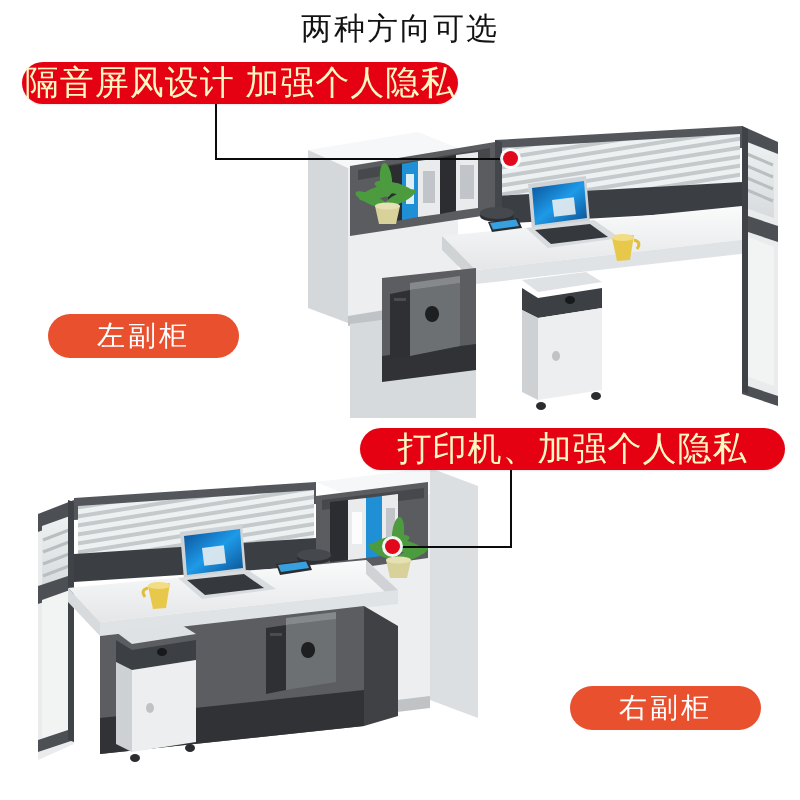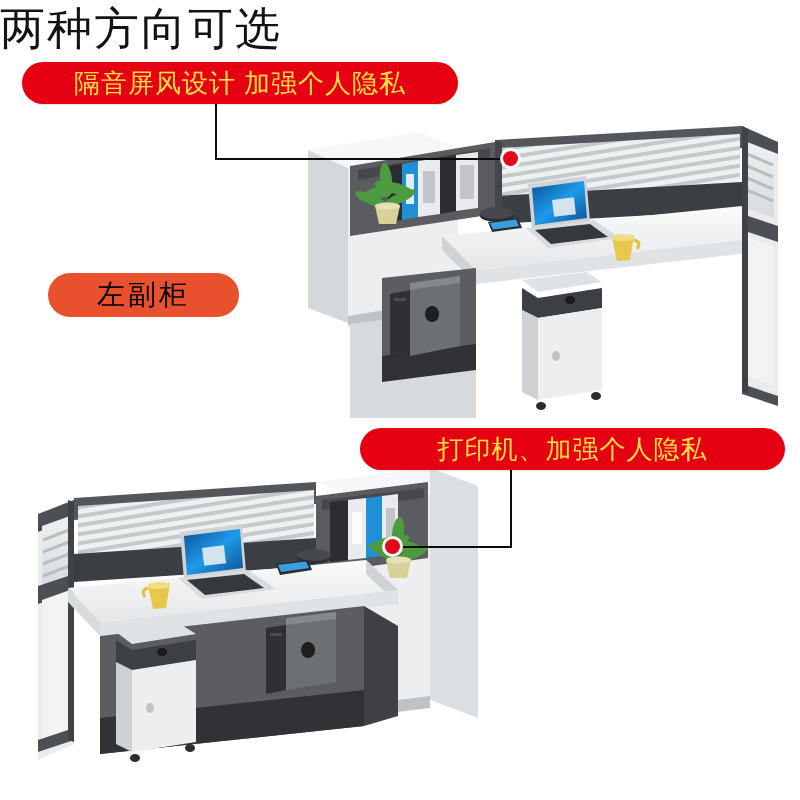--- a/index.html
+++ b/index.html
@@ -9,50 +9,52 @@
     background:#ffffff;
     font-family:"Liberation Sans","DejaVu Sans",sans-serif;
     overflow:hidden;
     position:relative;
   }
   #stage{position:absolute;inset:0;width:800px;height:800px;}
 
   
   .headline{
     position:absolute;left:0;top:2px;width:800px;
-    font-size:45px;line-height:54px;
+    text-align:center;
+    font-size:31px;line-height:54px;
     letter-spacing:2px;
     color:#131313;
     font-weight:400;
     white-space:nowrap;
   }
 
   
   .callout{
     position:absolute;
     background:#E50012;
-    color:#fde047;
+    color:#fef9c3;
     border-radius:999px;
     display:flex;align-items:center;justify-content:center;
-    font-size:26px;letter-spacing:1px;
+    font-size:34px;letter-spacing:1px;
     white-space:nowrap;
     box-shadow:0 1px 2px rgba(0,0,0,.10);
   }
   #callout-privacy{left:22px;top:62px;width:436px;height:42px;}
   #callout-storage{left:360px;top:428px;width:425px;height:42px;}
 
   
   .variant-pill{
     position:absolute;
     background:#E8502E;
-    color:#000000;
+    color:#ffffff;
     border-radius:999px;
     display:flex;align-items:center;justify-content:center;
     font-size:28px;letter-spacing:3px;
     white-space:nowrap;
+    margin-top:41px;
   }
   #pill-left{left:48px;top:273px;width:191px;height:44px;}
   #pill-right{left:570px;top:645px;width:191px;height:44px;}
 
   
   .leader{position:absolute;background:#0b0b0b;}
   .leader-v{width:2px;}
   .leader-h{height:2px;}
   #leader1-v{left:215px;top:104px;height:56px;}
   #leader1-h{left:215px;top:158px;width:295px;}
@@ -354,14 +356,15 @@
   <div class="leader leader-v" id="leader2-v" style="background: rgb(11, 11, 11);"></div>
   <div class="leader leader-h" id="leader2-h" style="background: rgb(11, 11, 11);"></div>
   <div class="dot" id="dot2" style="background: rgb(226, 7, 27);"></div>
 
   <div class="callout" id="callout-privacy" style="background: rgb(229, 0, 18);">隔音屏风设计 加强个人隐私</div>
 
   <div class="callout" id="callout-storage" style="background: rgb(229, 0, 18);">打印机、加强个人隐私</div>
 
   <div class="variant-pill" id="pill-left" style="background: rgb(232, 80, 46);">左副柜</div>
 
+  <div class="variant-pill" id="pill-right" style="background: rgb(232, 80, 46);">右副柜</div>
 
 </div>
 
 </body></html>

